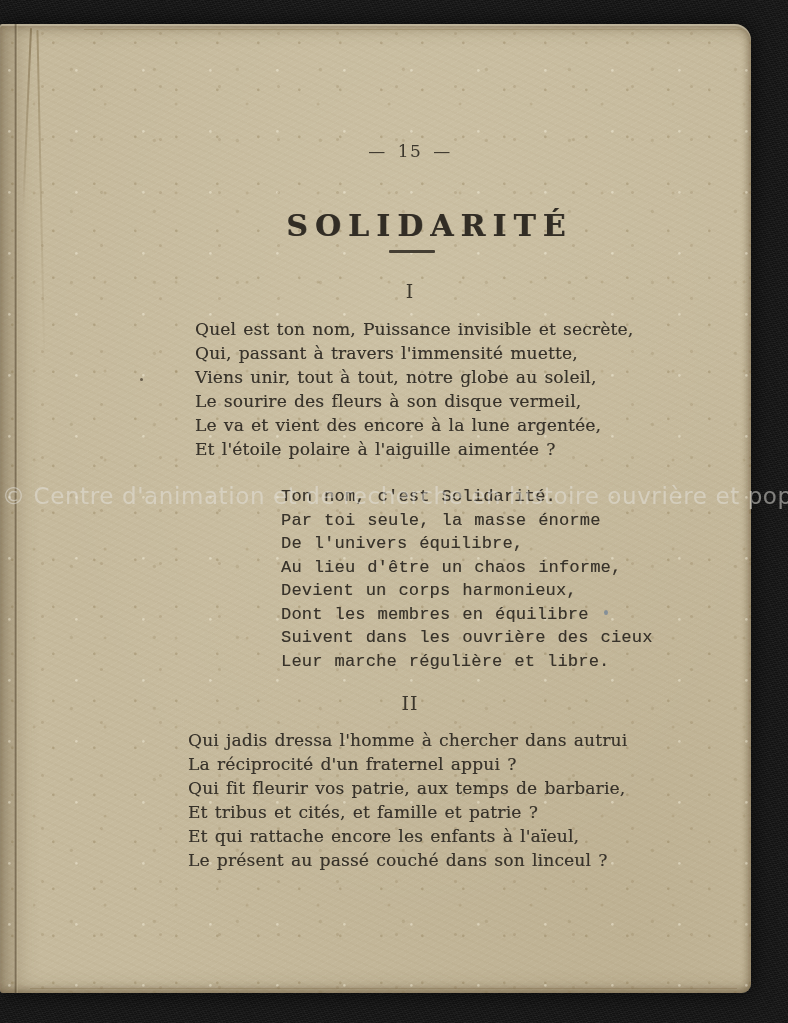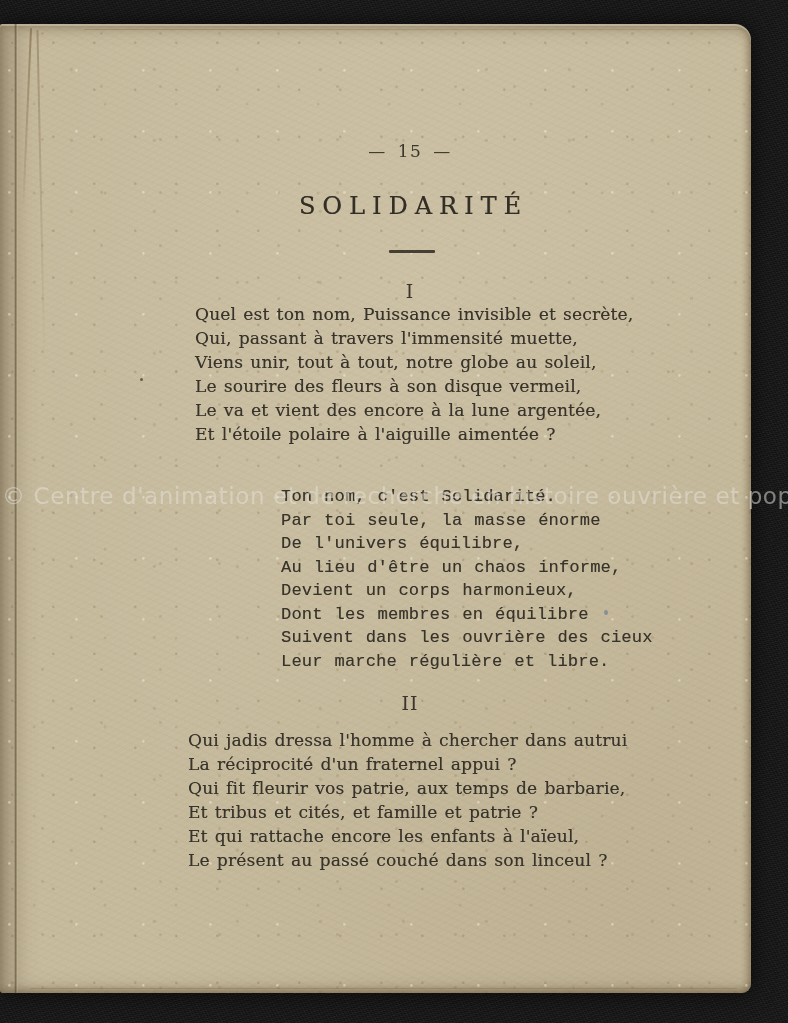--- a/index.html
+++ b/index.html
@@ -86,22 +86,22 @@
   .page-number {
     position: absolute; top: 77px; left: 0; width: 100%;
     text-align: center;
     font-size: 17px; letter-spacing: 1.5px; word-spacing: 4px;
     color: #3b362c;
     margin-top: 40px;
   }
 
   .title {
     position: absolute; top: 168px; left: 0; width: 100%;
-    margin: 0; text-align: center;
-    font-size: 24px; font-weight: normal;
+    margin: 16px; text-align: center;
+    font-size: 30px; font-weight: bold;
     letter-spacing: 7px; padding-left: 7px;
     color: #322d25;
     text-shadow: 0.4px 0.4px 0.5px rgba(50,45,37,0.55);
     box-sizing: border-box;
   }
 
   .title-rule {
     position: absolute; top: 226px; left: 50%;
     width: 46px; height: 2.5px; margin-left: -21px;
     background: #443e33; border-radius: 1px;
@@ -116,21 +116,21 @@
   .numeral-2 { top: 668px; }
 
   .stanza { position: absolute; }
   .stanza .line {
     font-size: 17px; line-height: 24px;
     letter-spacing: 0.2px; word-spacing: 1.5px;
     color: #37322a;
     text-shadow: 0.3px 0.3px 0.4px rgba(55,50,42,0.45);
     white-space: nowrap;
   }
-  .stanza-1 { top: 278px; left: 110px; }
+  .stanza-1 { top: 293px; left: 110px; }
   .stanza-2 { top: 461px; left: 196px; }
   .stanza-2 .line { line-height: 23.5px; font-family: Liberation Mono, monospace; }
   .stanza-3 { top: 704px; left: 103px; }
 
   .watermark {
     position: absolute; top: 483px; left: 2px; width: 786px;
     font-family: "DejaVu Sans", "Liberation Sans", sans-serif;
     font-size: 23px; letter-spacing: 0.6px;
     color: rgba(228,227,220,0.52);
     white-space: nowrap; overflow: hidden;

